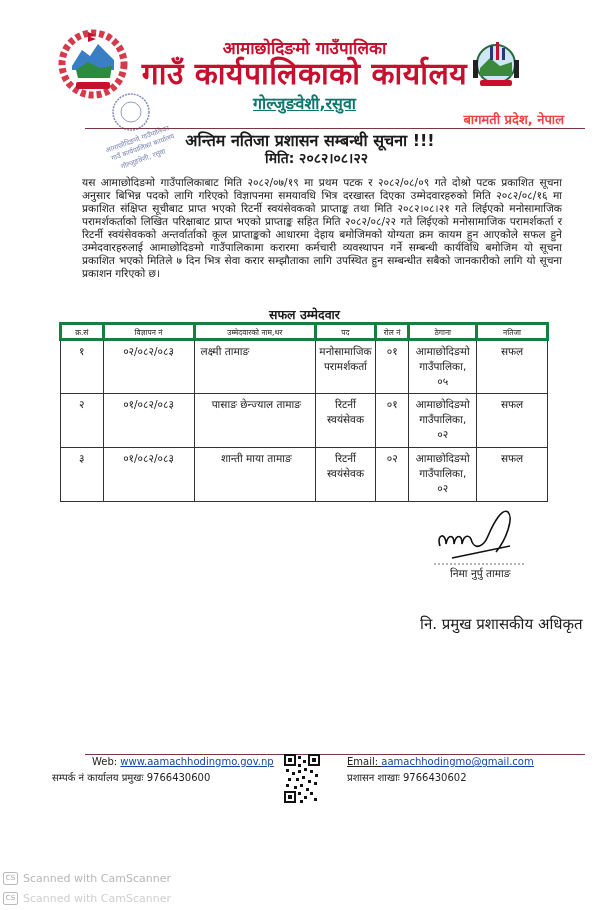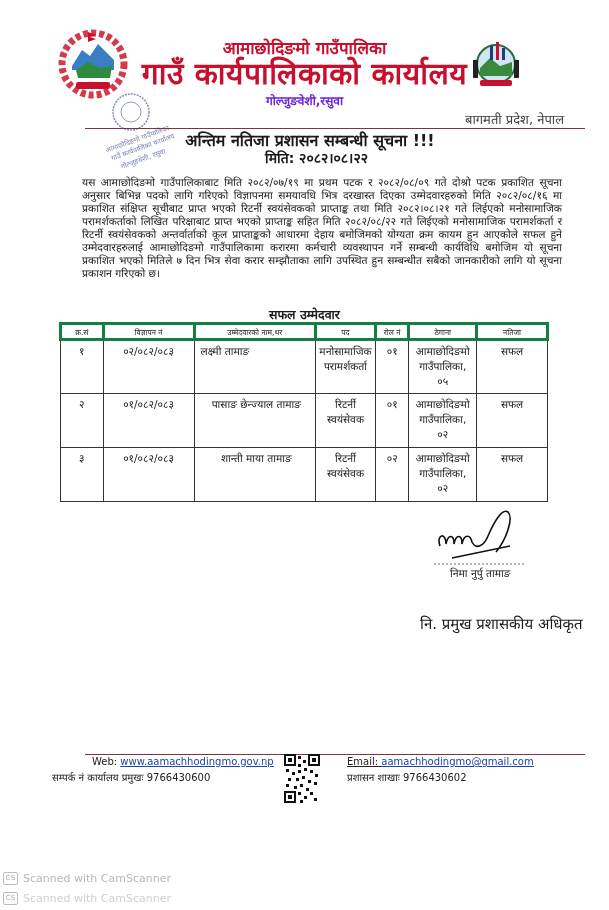--- a/index.html
+++ b/index.html
@@ -4,22 +4,22 @@
 <style>
   html, body { margin:0; padding:0; }
   body {
     width:609px; height:910px; background:#ffffff; position:relative; overflow:hidden;
     font-family: "DejaVu Sans", sans-serif; color:#1a1a1a;
   }
   .abs { position:absolute; }
   
   .hdr-line1 { left:0; width:609px; top:36px; text-align:center; color:#c8102e; font-weight:bold; font-size:17px; }
   .hdr-line2 { left:0; width:609px; top:52px; text-align:center; color:#c8102e; font-weight:bold; font-size:30px; letter-spacing:0.5px; }
-  .hdr-line3 { left:0; width:609px; top:92px; text-align:center; color:#6d28d9; font-weight:bold; font-size:12px; }
-  .hdr-province { right:45px; top:110px; color:#404040; font-weight:normal; font-size:13px; }
+  .hdr-line3 { left:0; width:609px; top:92px; text-align:center; color:#0f766e; font-weight:bold; font-size:16px;text-decoration:underline; }
+  .hdr-province { right:45px; top:110px; color:#ef4444; font-weight:bold; font-size:13px; }
   .rule { left:85px; width:500px; height:1px; background:#7a3545; }
   .rule-top { top:128px; }
   .rule-bottom { top:754px; }
   .logo-left { left:58px; top:26px; width:70px; height:76px; }
   .logo-right { left:470px; top:36px; width:52px; height:56px; }
   .stamp { left:96px; top:90px; width:90px; height:80px; }
   
   .notice-title { left:0; width:592px; top:129px; text-align:center; font-weight:bold; font-size:16px; padding-left:28px; box-sizing:border-box; }
   .notice-date { left:0; width:609px; top:148px; text-align:center; font-weight:bold; font-size:14px; padding-left:24px; box-sizing:border-box; }
   .body-text { left:82px; width:480px; top:176px; font-size:10.6px; line-height:13px; text-align:justify; }

